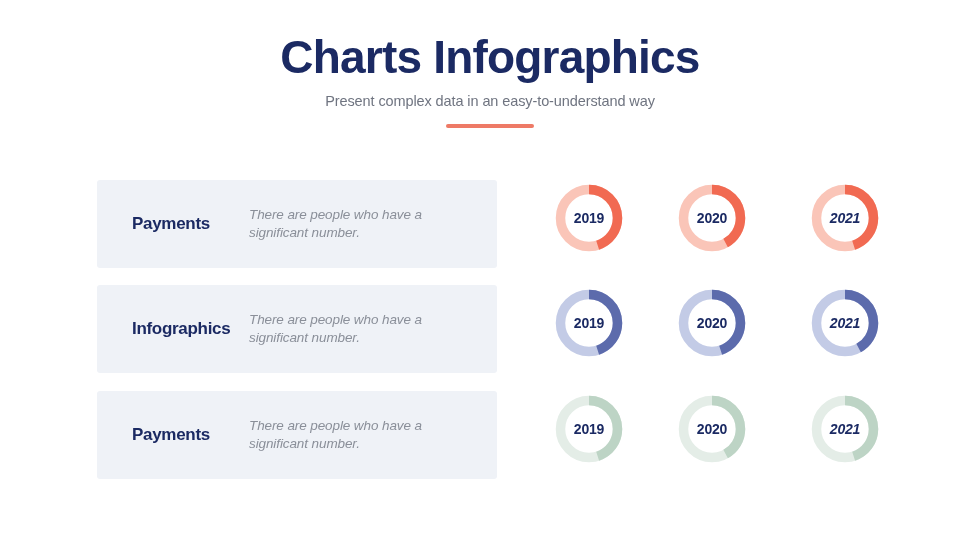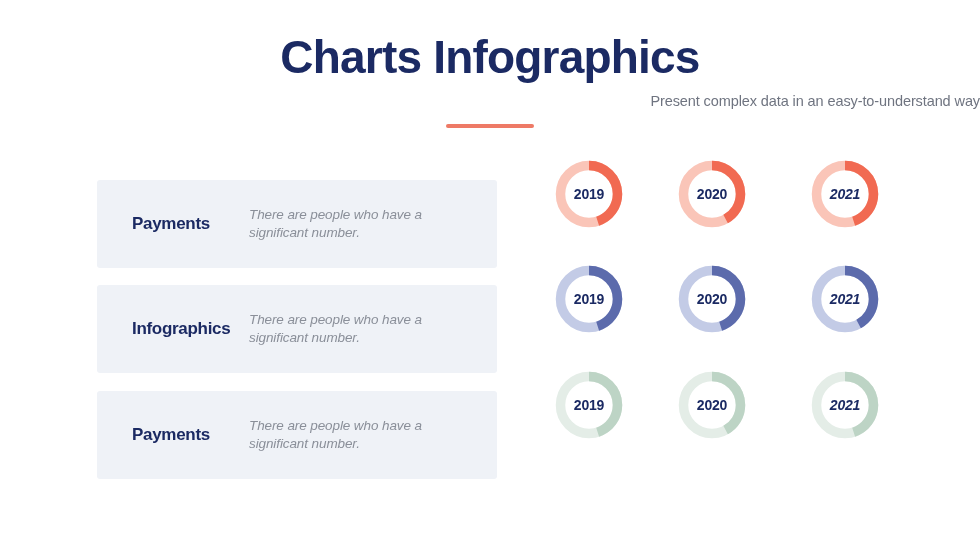--- a/index.html
+++ b/index.html
@@ -28,21 +28,20 @@
     color: #1B2A63;
     letter-spacing: -0.8px;
     line-height: 1.05;
     margin: 0;
   }
   .page-subtitle {
     font-size: 14.5px;
     color: #6F7480;
     margin: 12px 0 8px 0;
     letter-spacing: -0.1px;
-    text-align: right;
   }
   .accent-bar {
     width: 88px;
     height: 4px;
     border-radius: 2px;
     margin: 15px auto 0 auto;
   }
 
   
   .content {
@@ -95,21 +94,21 @@
   }
 
   
   .donuts {
     position: absolute;
     left: 532px;
     top: -21px;
     width: 400px;
     height: 118px;
     display: flex;
-    align-items: flex-start;
+    align-items: center;
   }
   .donut {
     position: relative;
     width: 70px;
     height: 70px;
     flex: 0 0 auto;
   }
   .donut.slot-1 { margin-left: 22px; }
   .donut.slot-2 { margin-left: 53px; }
   .donut.slot-3 { margin-left: 63px; font-style: italic; }

